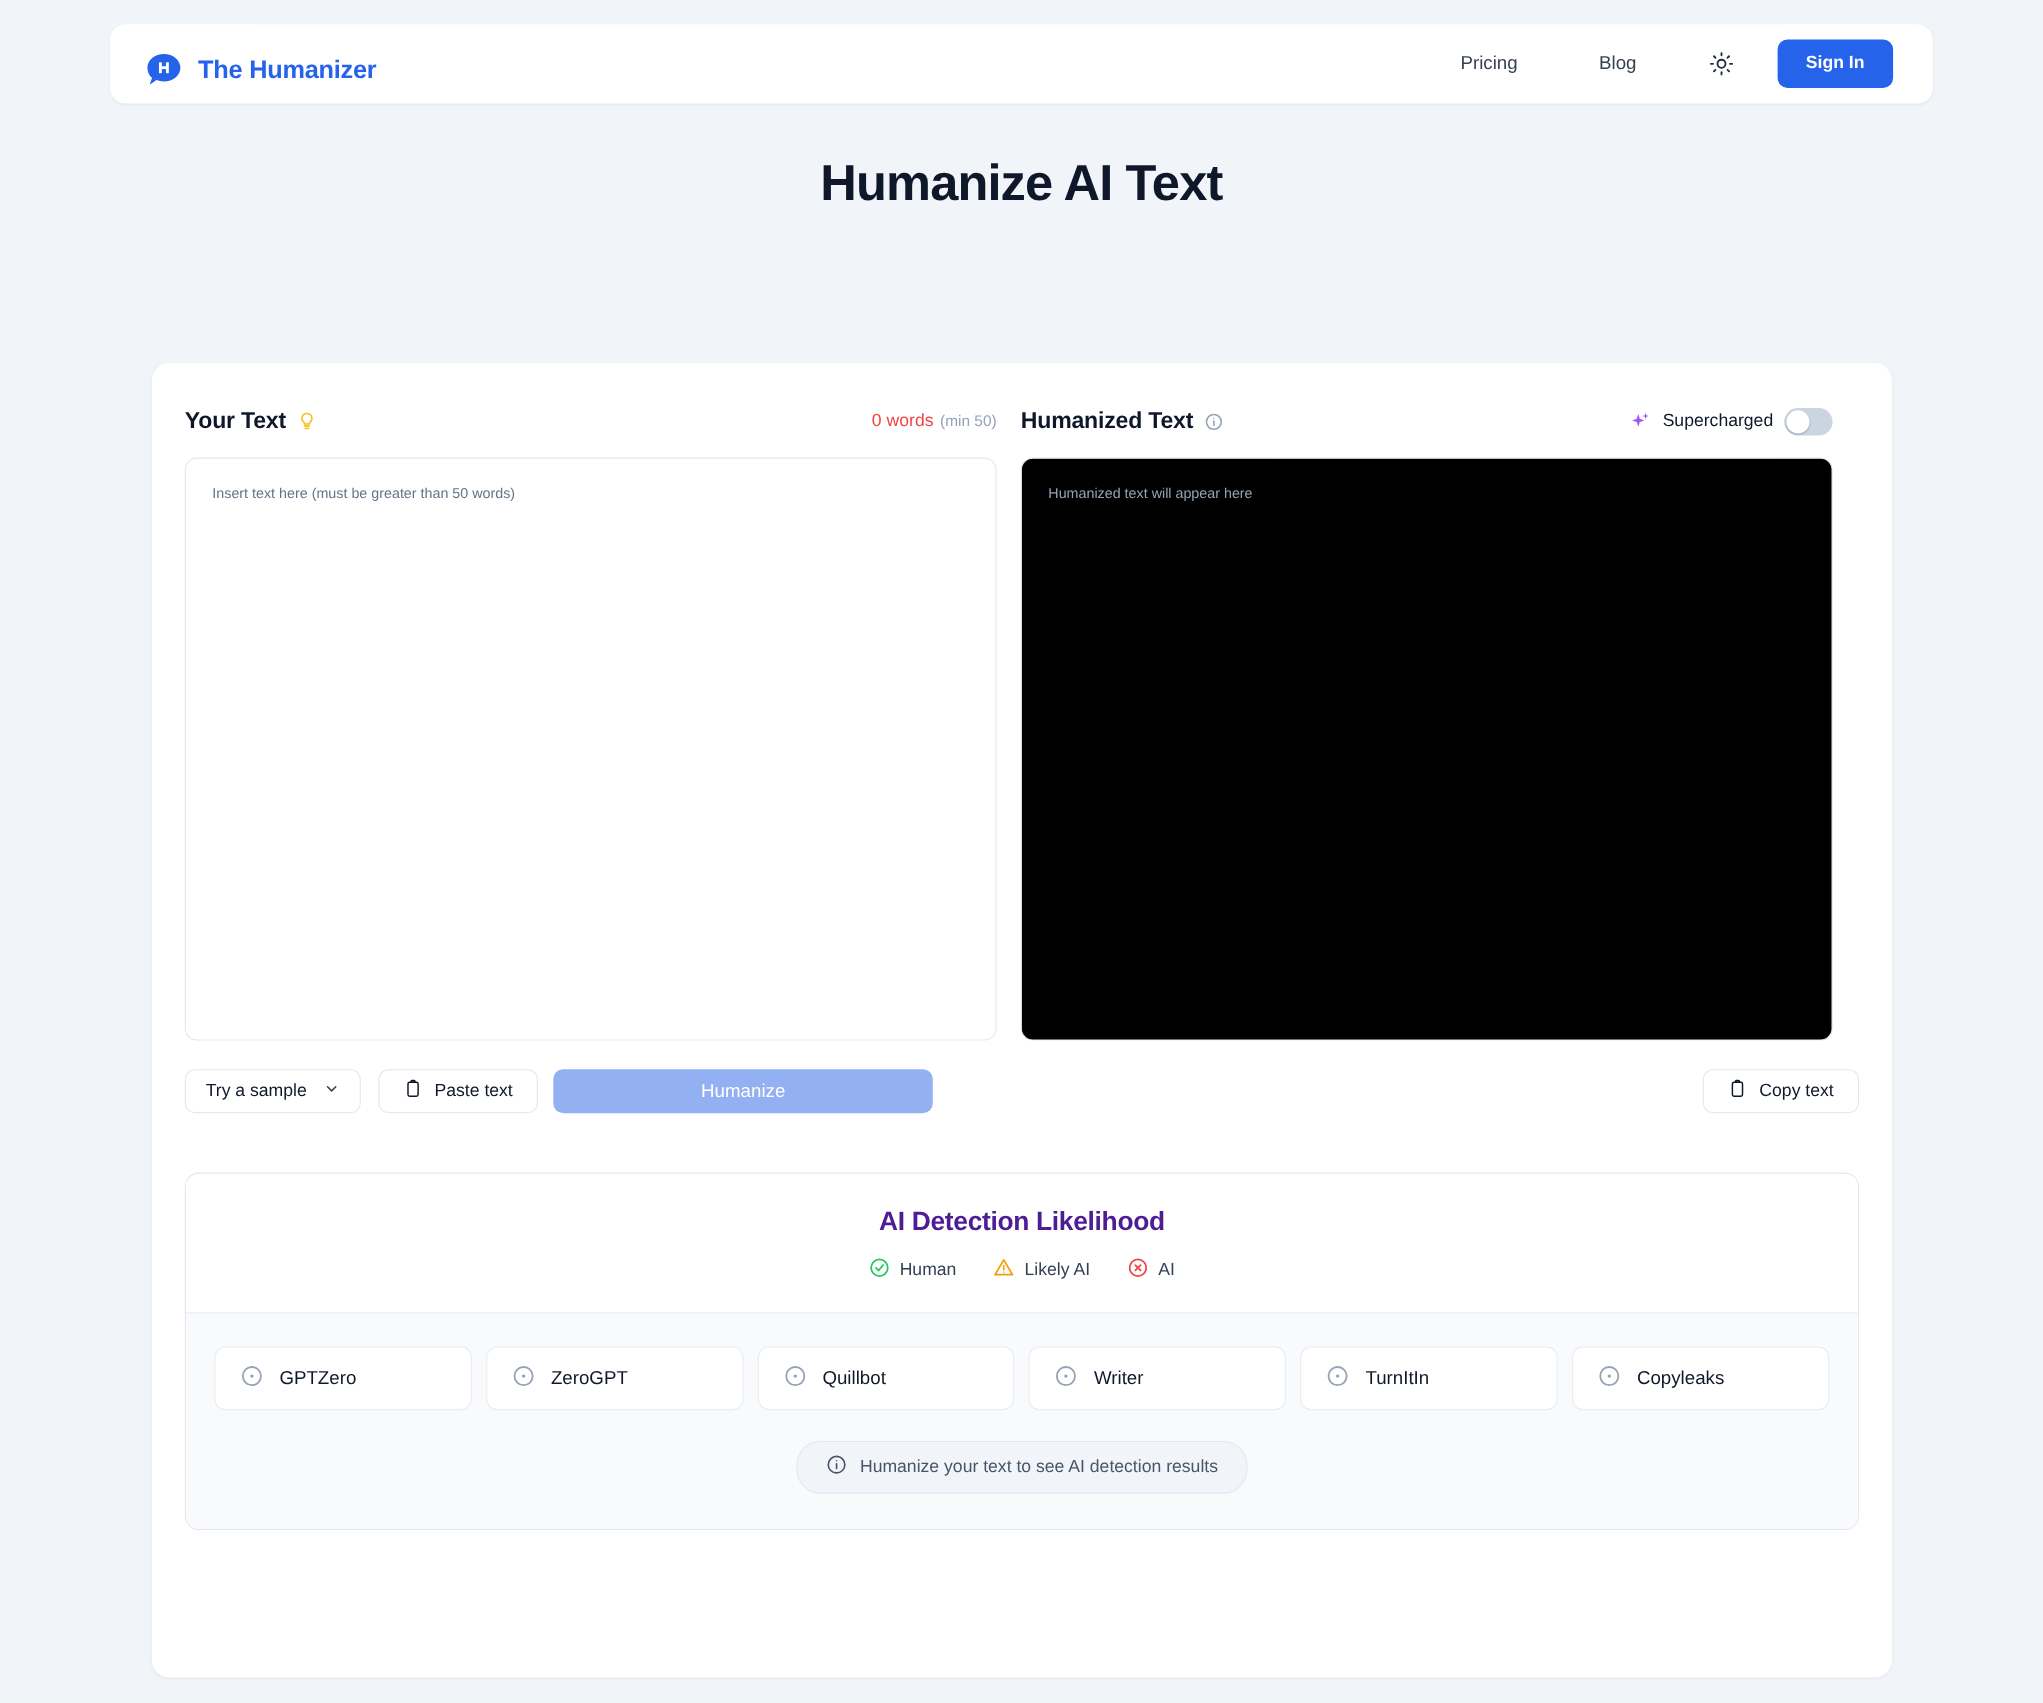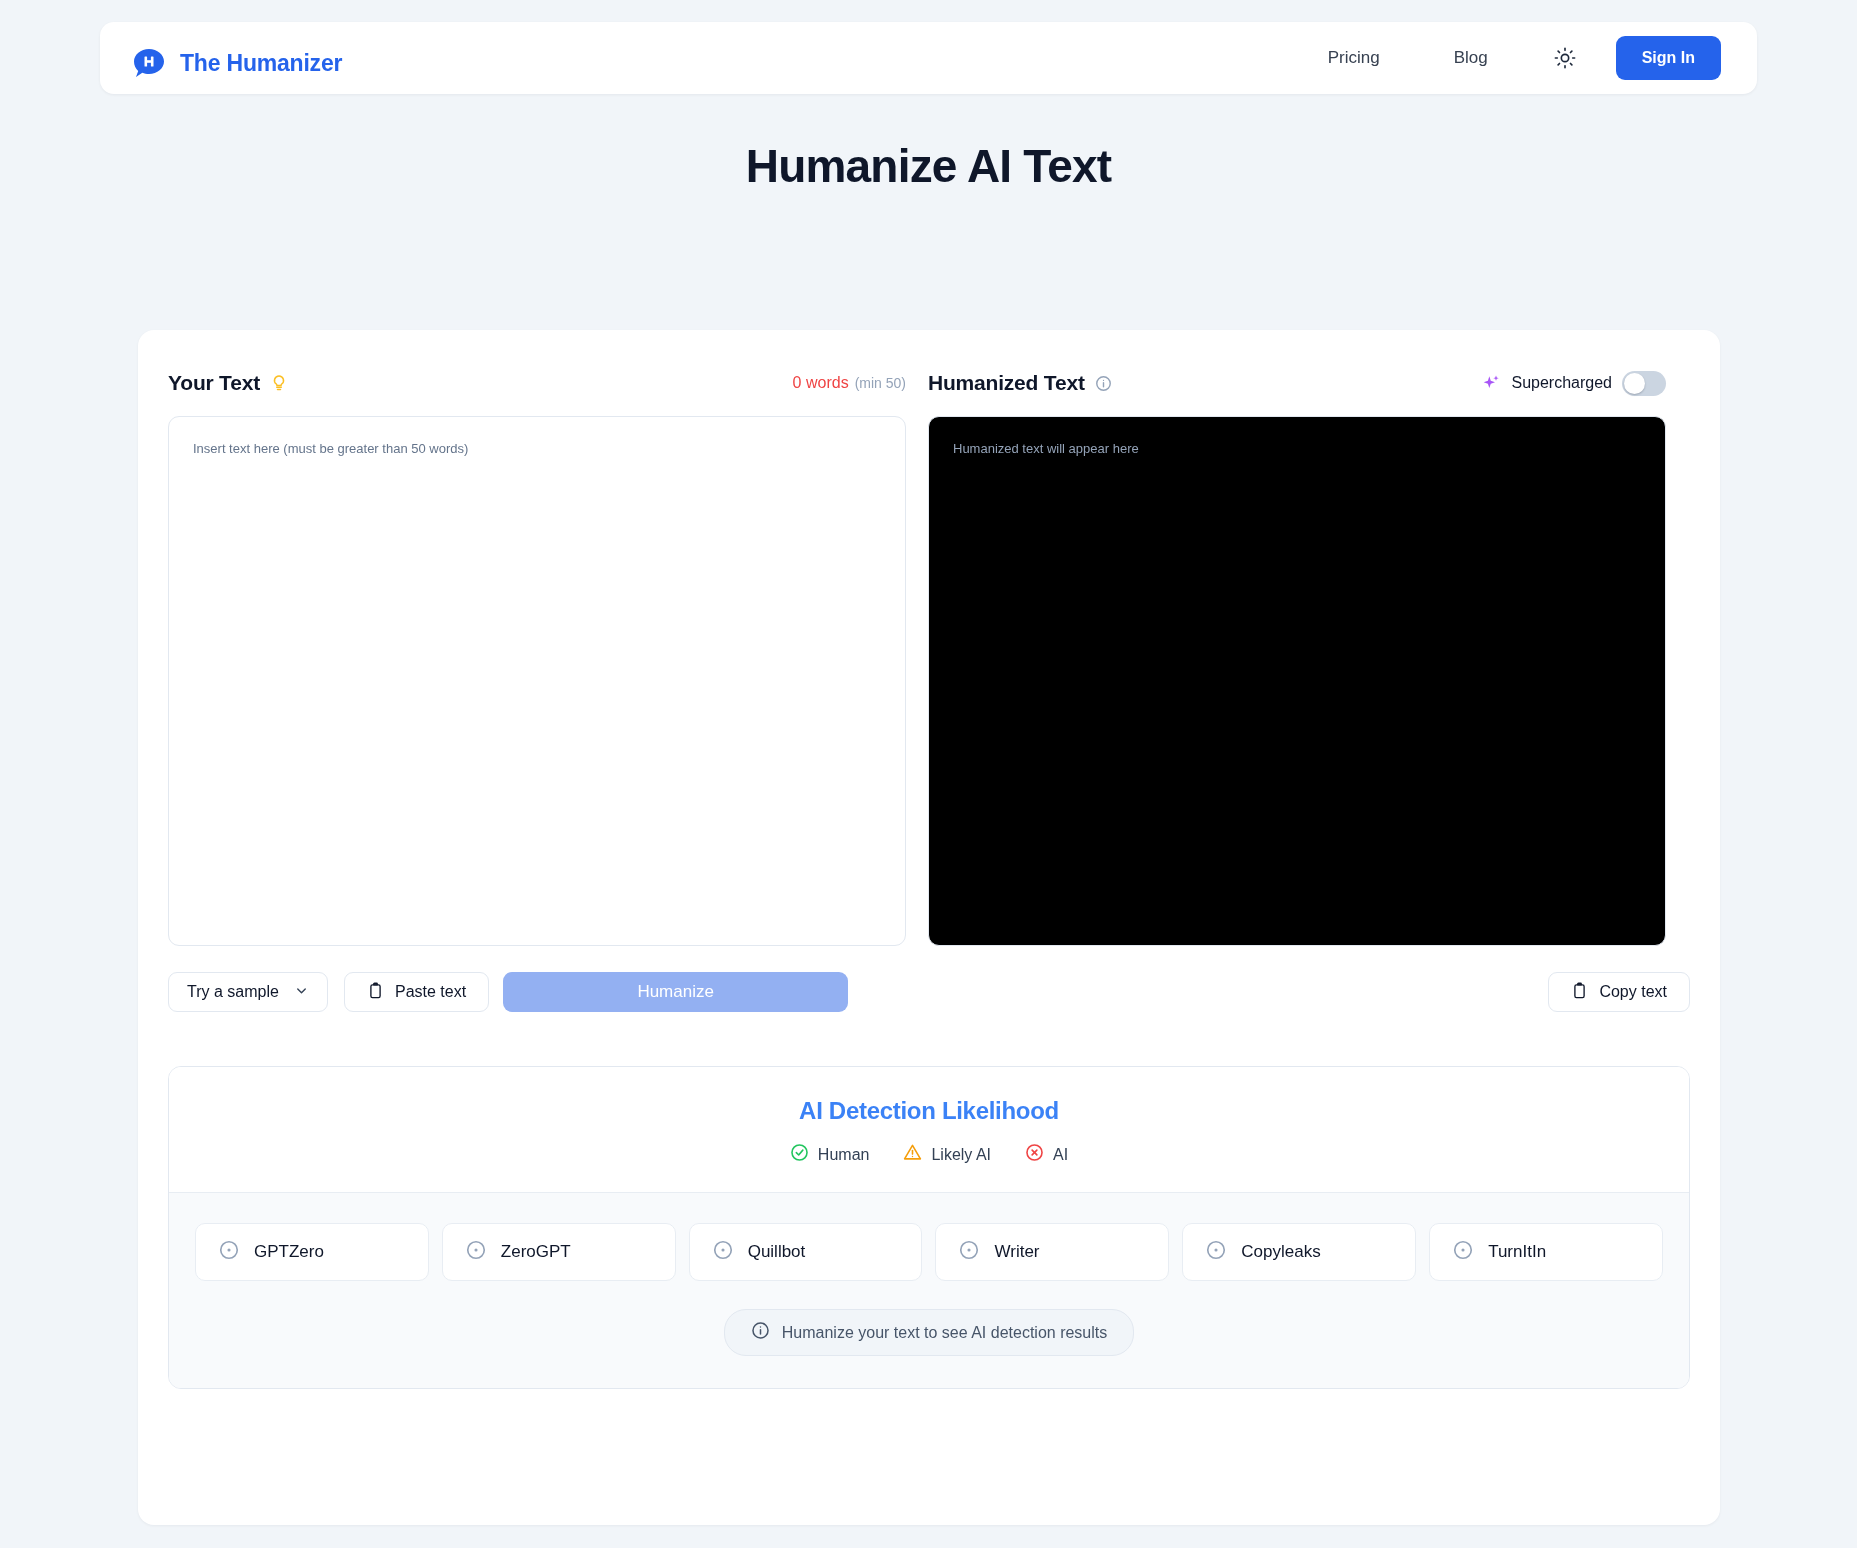--- a/index.html
+++ b/index.html
@@ -241,21 +241,21 @@
     background: #ffffff;
   }
   .detect-head {
     background: #ffffff;
     padding: 30px 0 26px 0;
     text-align: center;
   }
   .detect-title {
     font-size: 24px;
     font-weight: bold;
-    color: #3b82f6;
+    color: #4c1d95;
     letter-spacing: -0.3px;
   }
   .legend {
     margin-top: 18px;
     display: flex;
     align-items: center;
     justify-content: center;
     gap: 34px;
   }
   .legend-item {
@@ -516,31 +516,31 @@
             <span class="chip-label">Writer</span>
           </div>
 
           <div class="chip">
             <span>
               <svg width="22" height="22" viewBox="0 0 24 24" fill="none" stroke="#94a3b8" stroke-width="1.8">
                 <circle cx="12" cy="12" r="9"></circle>
                 <circle cx="12" cy="12" r="1.7" fill="#94a3b8" stroke="none"></circle>
               </svg>
             </span>
-            <span class="chip-label">Copyleaks</span>
+            <span class="chip-label">TurnItIn</span>
           </div>
 
           <div class="chip">
             <span>
               <svg width="22" height="22" viewBox="0 0 24 24" fill="none" stroke="#94a3b8" stroke-width="1.8">
                 <circle cx="12" cy="12" r="9"></circle>
                 <circle cx="12" cy="12" r="1.7" fill="#94a3b8" stroke="none"></circle>
               </svg>
             </span>
-            <span class="chip-label">TurnItIn</span>
+            <span class="chip-label">Copyleaks</span>
           </div>
 
         </div>
 
         <div class="status-row">
           <div class="status-pill">
             <span>
               <svg width="19" height="19" viewBox="0 0 24 24" fill="none" stroke="#475569" stroke-width="1.9" stroke-linecap="round">
                 <circle cx="12" cy="12" r="9.5"></circle>
                 <line x1="12" y1="11" x2="12" y2="16.5"></line>

